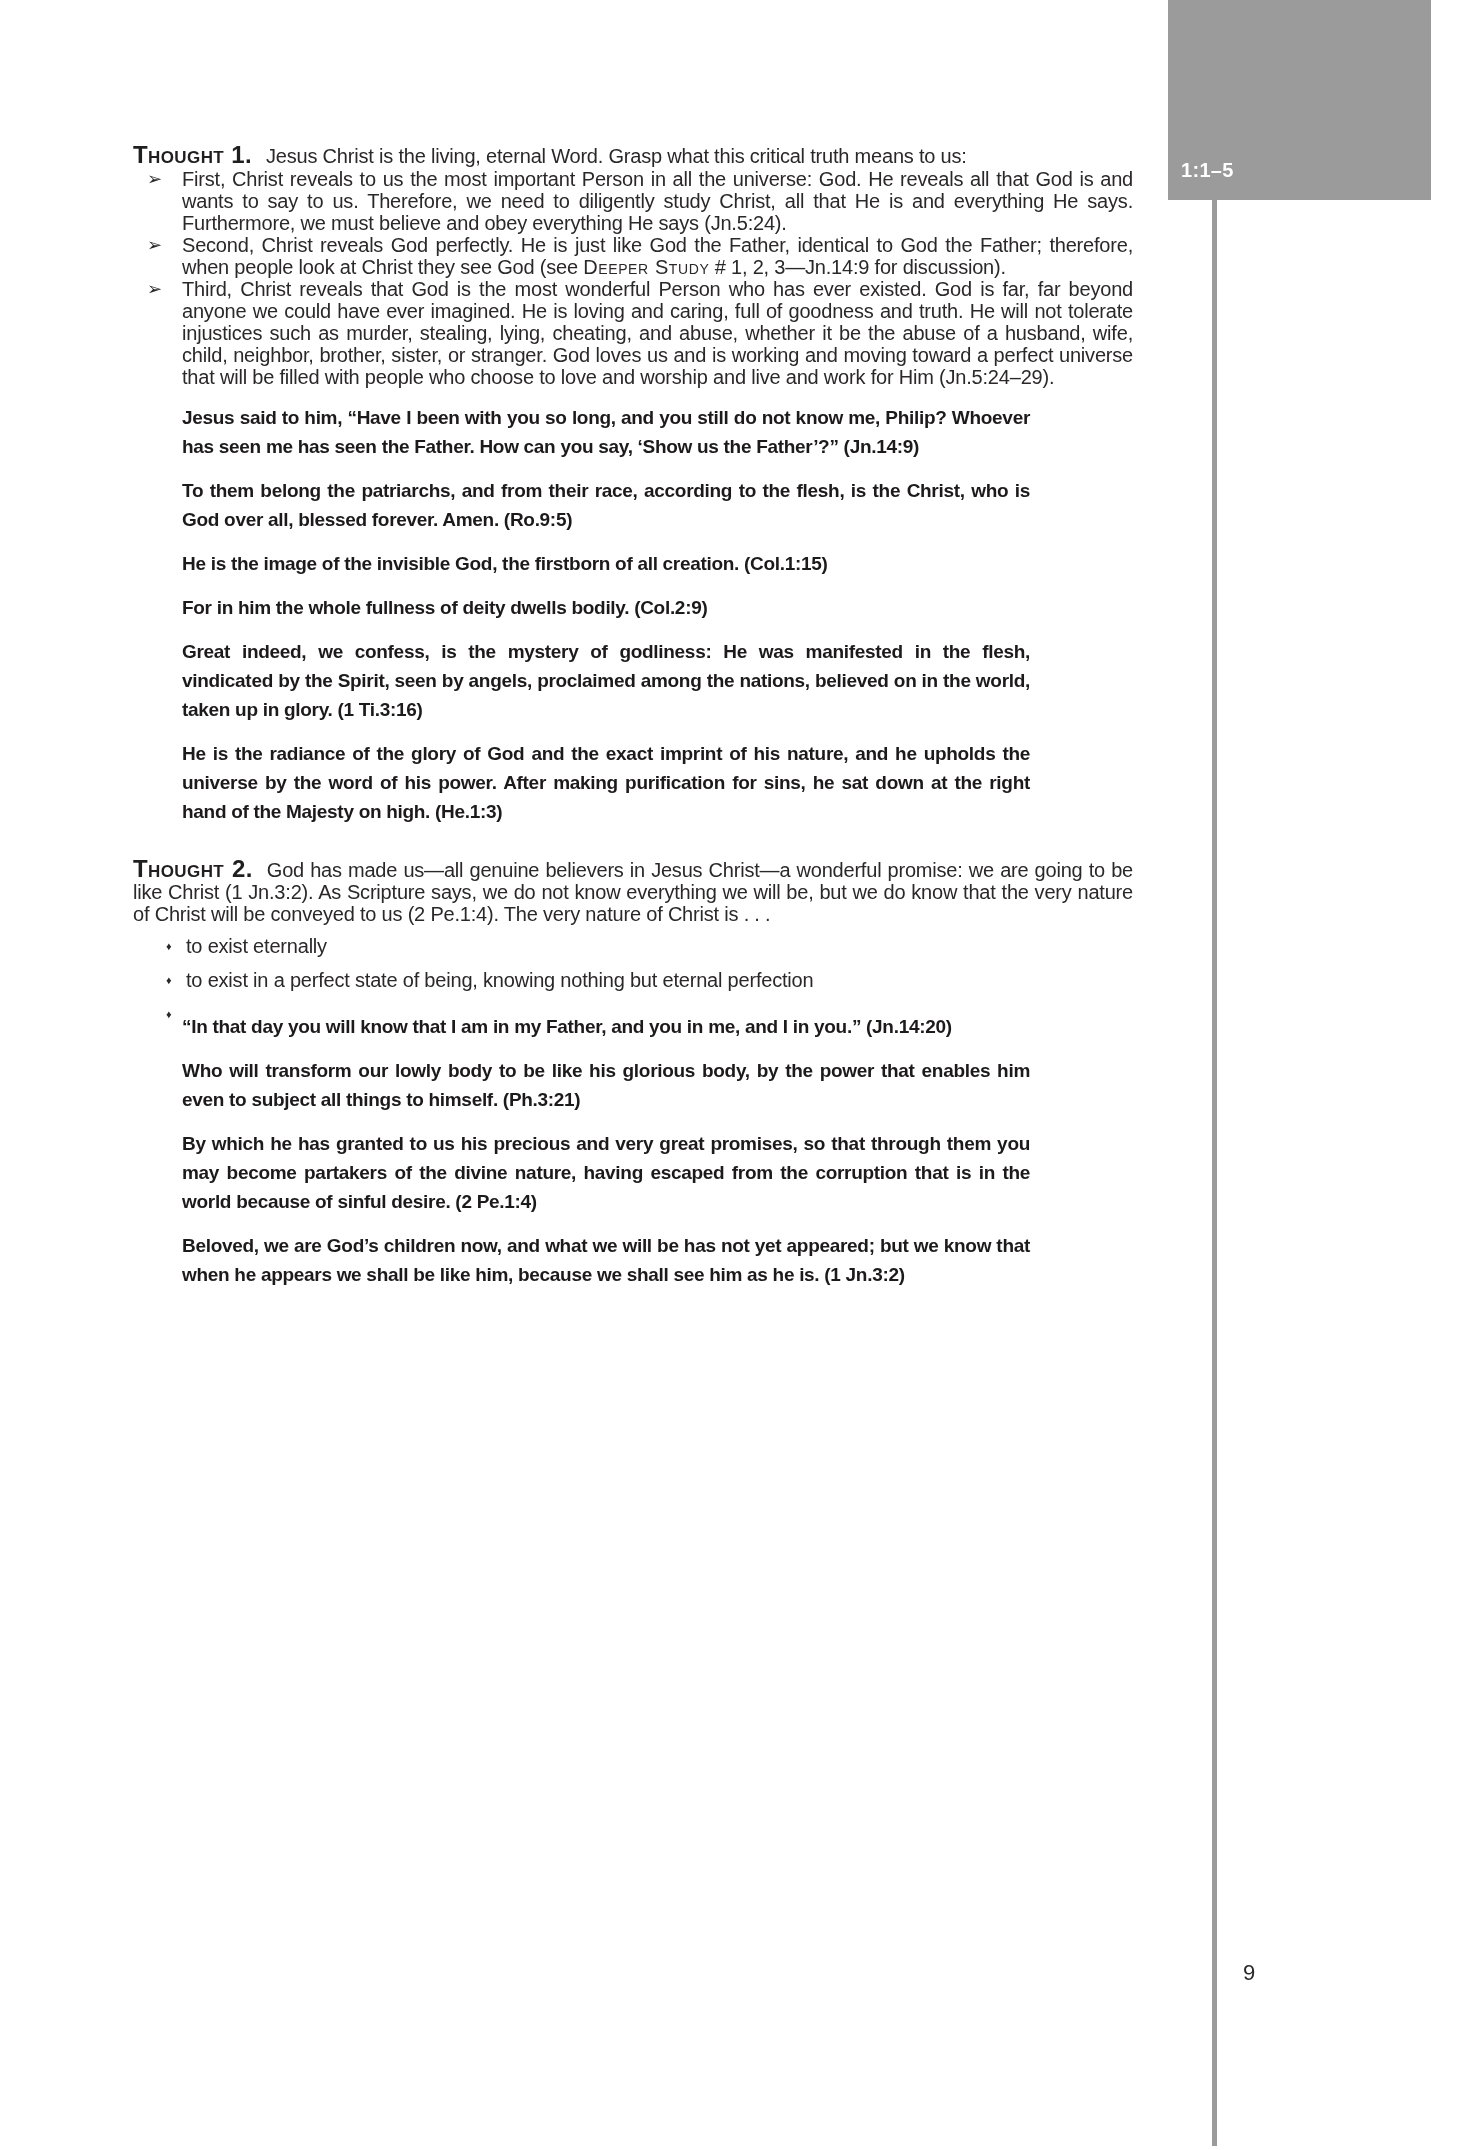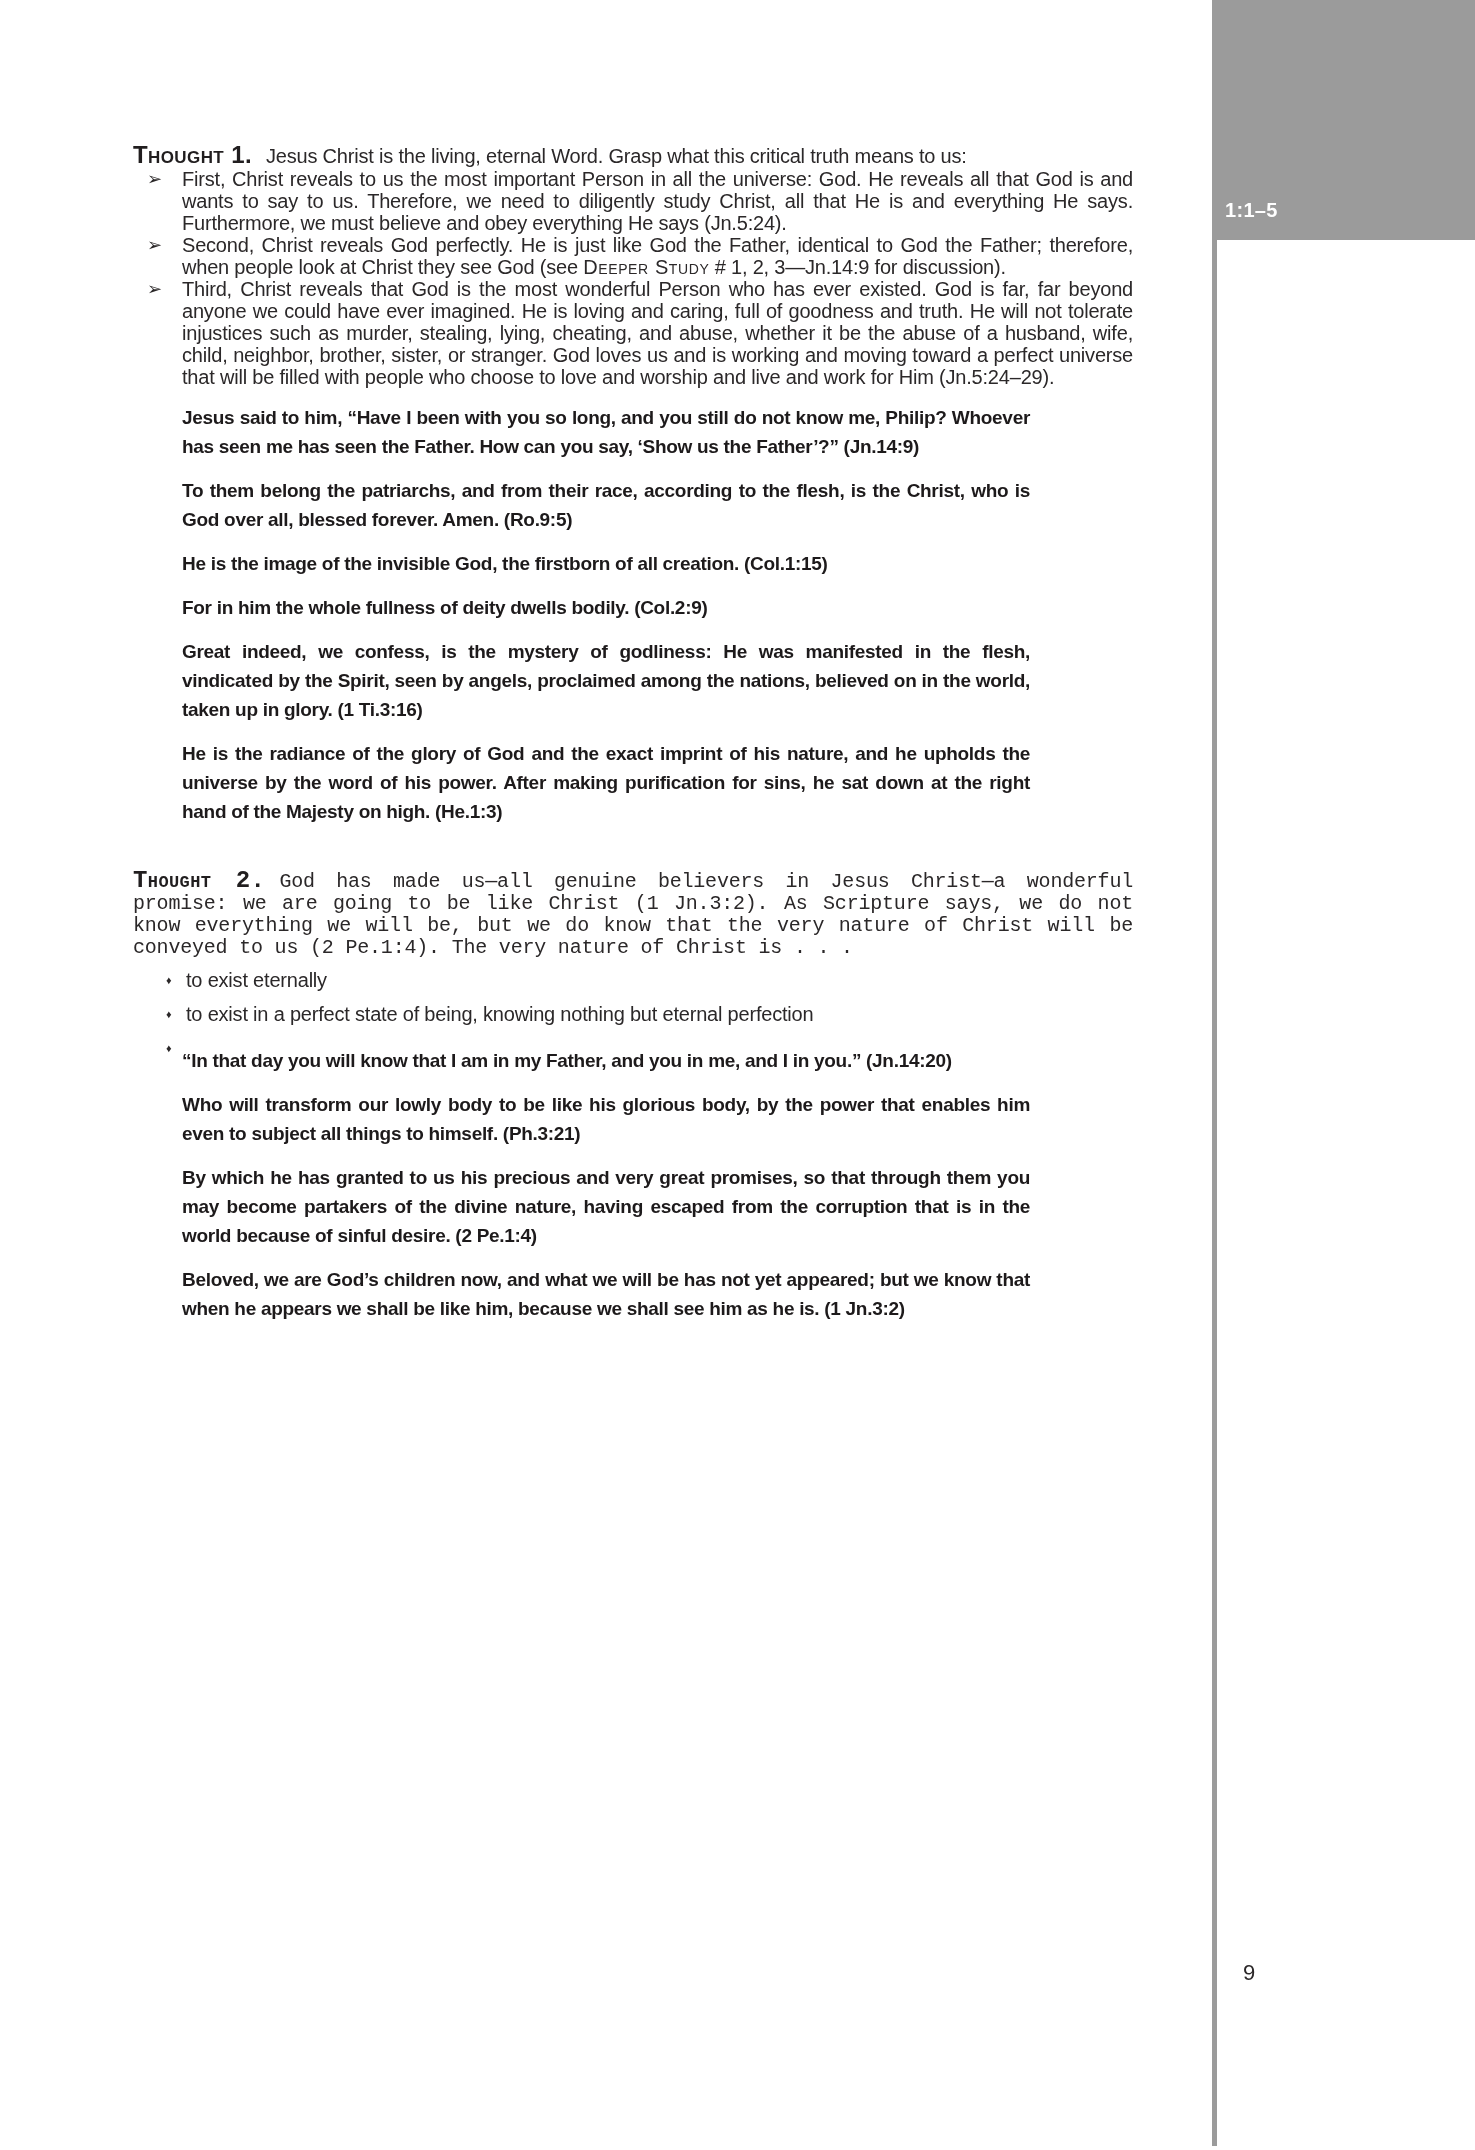--- a/index.html
+++ b/index.html
@@ -8,21 +8,21 @@
     background: #ffffff;
     font-family: "Liberation Sans", sans-serif;
     color: #2b2829;
     position: relative;
     overflow: hidden;
   }
   .page { position: relative; width: 1475px; height: 2150px; background: #ffffff; }
 
   
   .chapter-tab {
-    position: absolute; left: 1212px; top: 0; width: 263px; height: 240px;
+    position: absolute; left: 1168px; top: 0; width: 263px; height: 200px;
     background: #9b9b9b;
   }
   .chapter-tab-label {
     position: absolute; left: 13px; bottom: 18px;
     color: #ffffff; font-weight: bold; font-size: 20px; letter-spacing: 0.3px;
   }
   .side-rule {
     position: absolute; left: 1212px; top: 200px; width: 5px; height: 1946px;
     background: #9b9b9b;
   }
@@ -54,21 +54,21 @@
   .smallcaps { font-variant: small-caps; letter-spacing: 0.6px; margin-top: 40px; }
 
   .quote {
     margin: 15px 4px 0 49px; width: 848px;
     text-align: justify;
     font-weight: bold; font-size: 19px; line-height: 29px;
     letter-spacing: -0.3px; color: #1d1a1b;
   }
   .quote-group { margin-top: 5px; }
 
-  .section-2 { margin-top: 44px; font-family: Liberation Mono, monospace; }
+  .section-2 { margin-top: 32px; }
 
   .diamond-list { margin-top: 4px; }
   .diamond-item { position: relative; padding-left: 53px; line-height: 34px; }
   .diamond-marker {
     position: absolute; left: 33px; top: 0;
     font-size: 11px; line-height: 34px; color: #2b2829;
   }
 
   .body-para { text-align: justify; text-indent: 24px; margin-top: 24px; }
 </style>

